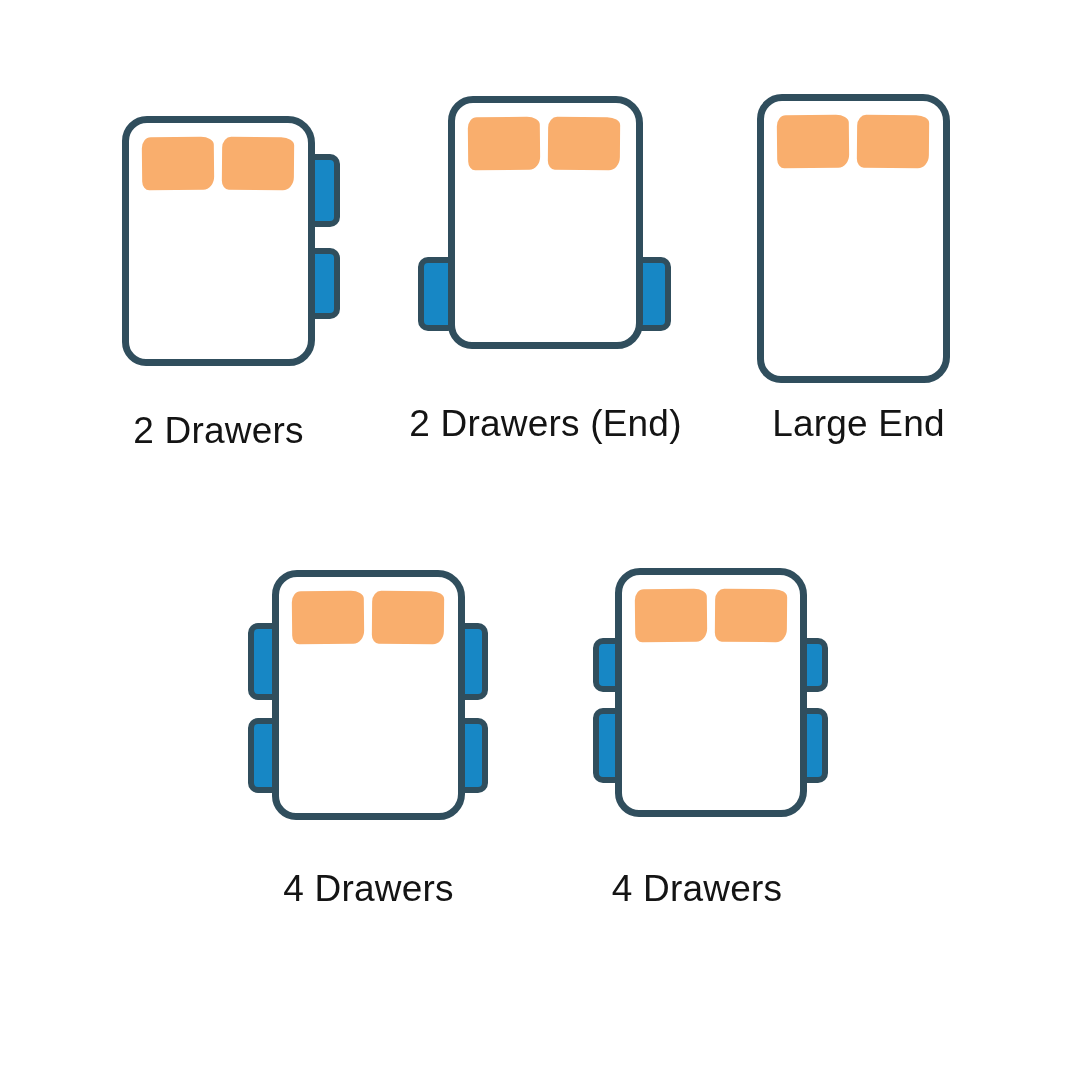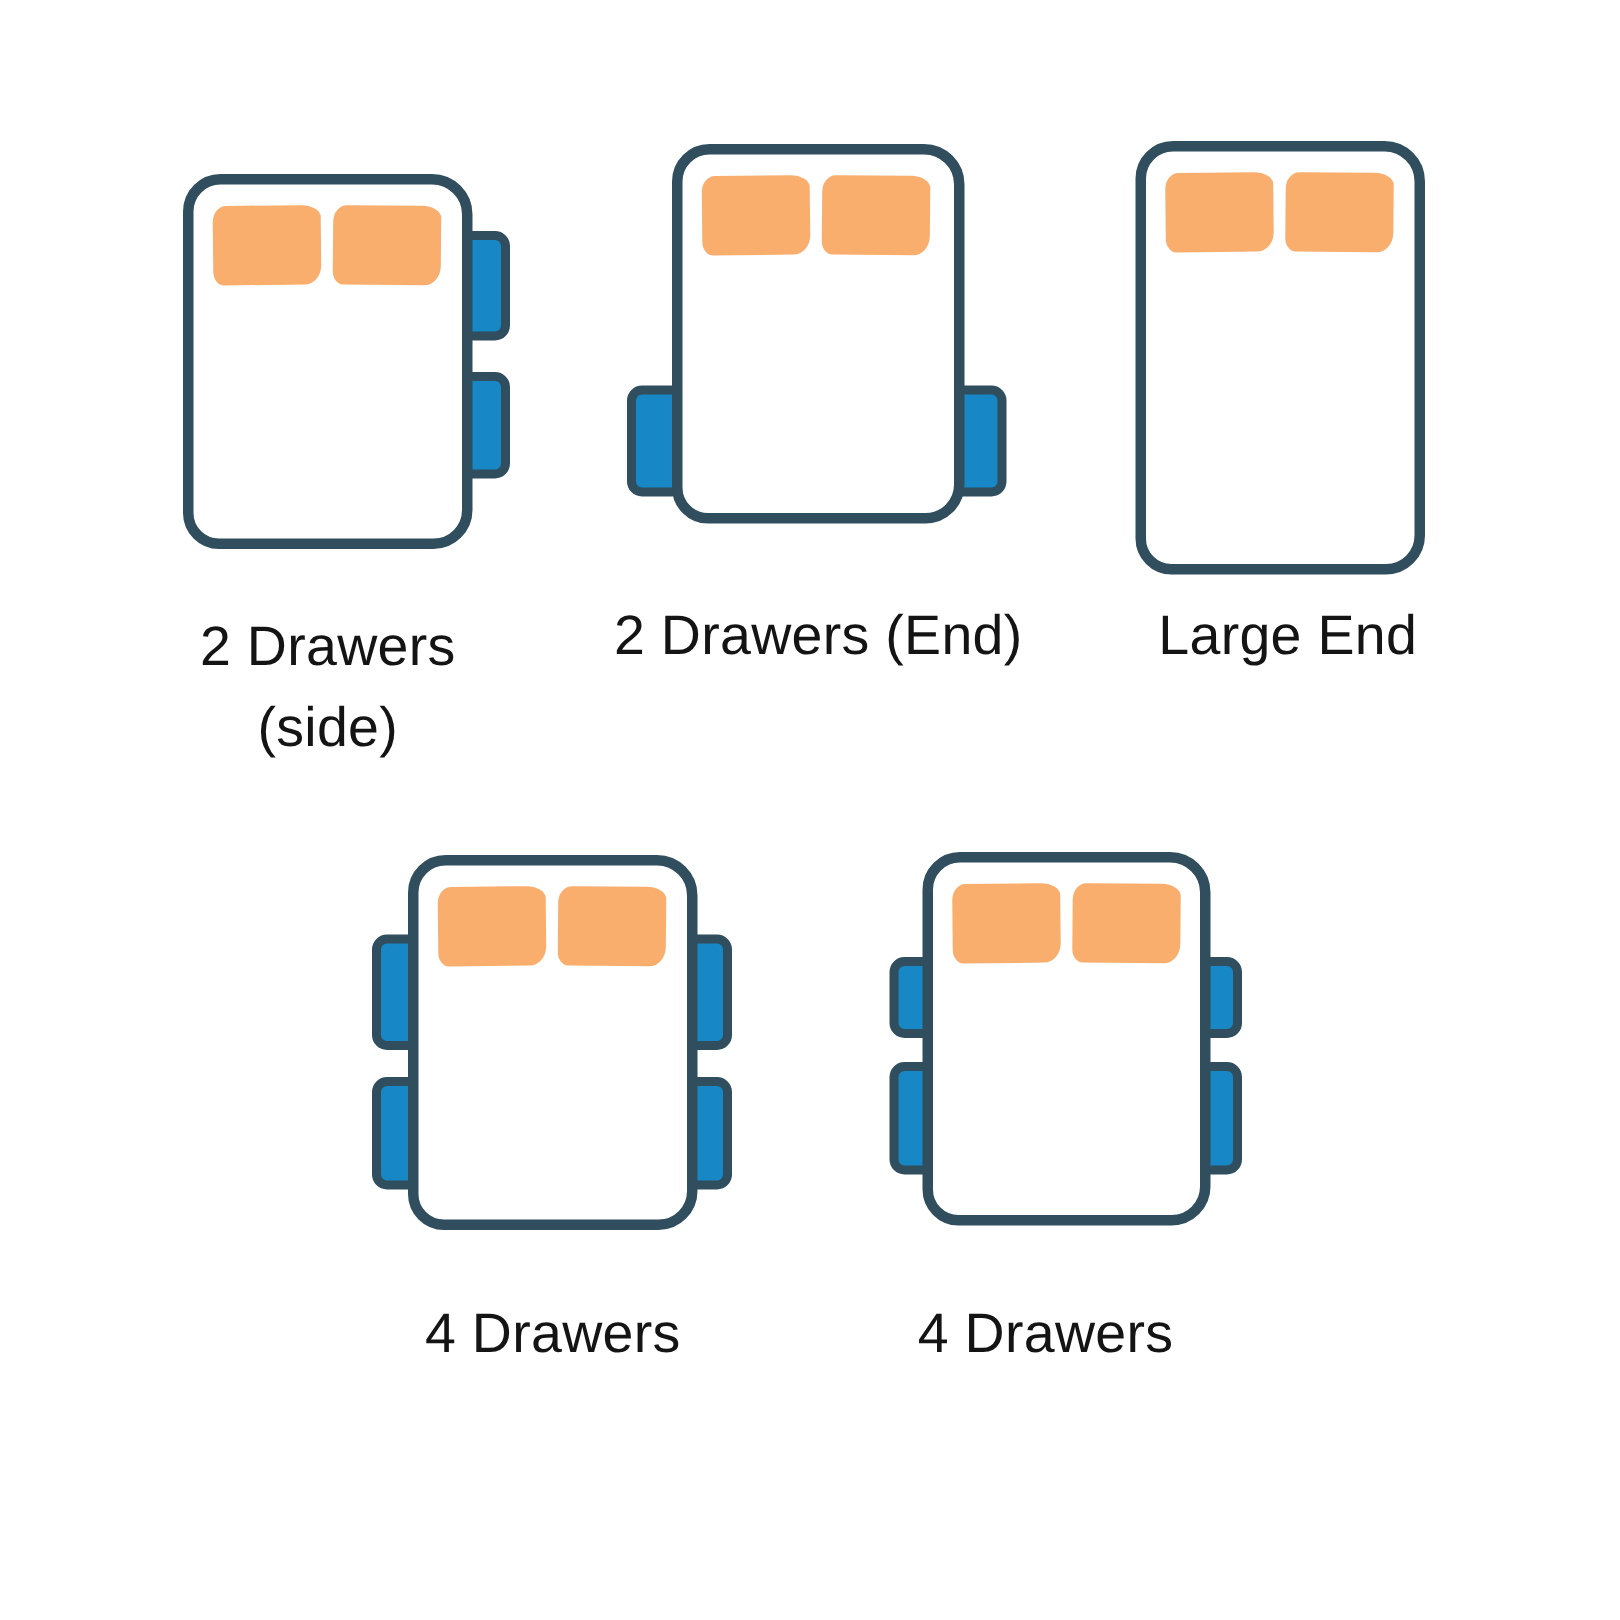--- a/index.html
+++ b/index.html
@@ -112,21 +112,20 @@
 
   <div class="figure fig1">
     <div class="drawer d-r1"></div>
     <div class="drawer d-r2"></div>
     <div class="bed">
       <div class="pillow p-left"></div>
       <div class="pillow p-right"></div>
     </div>
     <div class="caption">
       <div>2 Drawers</div>
-      <div>(side)</div>
     </div>
   </div>
 
   <div class="figure fig2">
     <div class="drawer d-l1"></div>
     <div class="drawer d-r1"></div>
     <div class="bed">
       <div class="pillow p-left"></div>
       <div class="pillow p-right"></div>
     </div>

